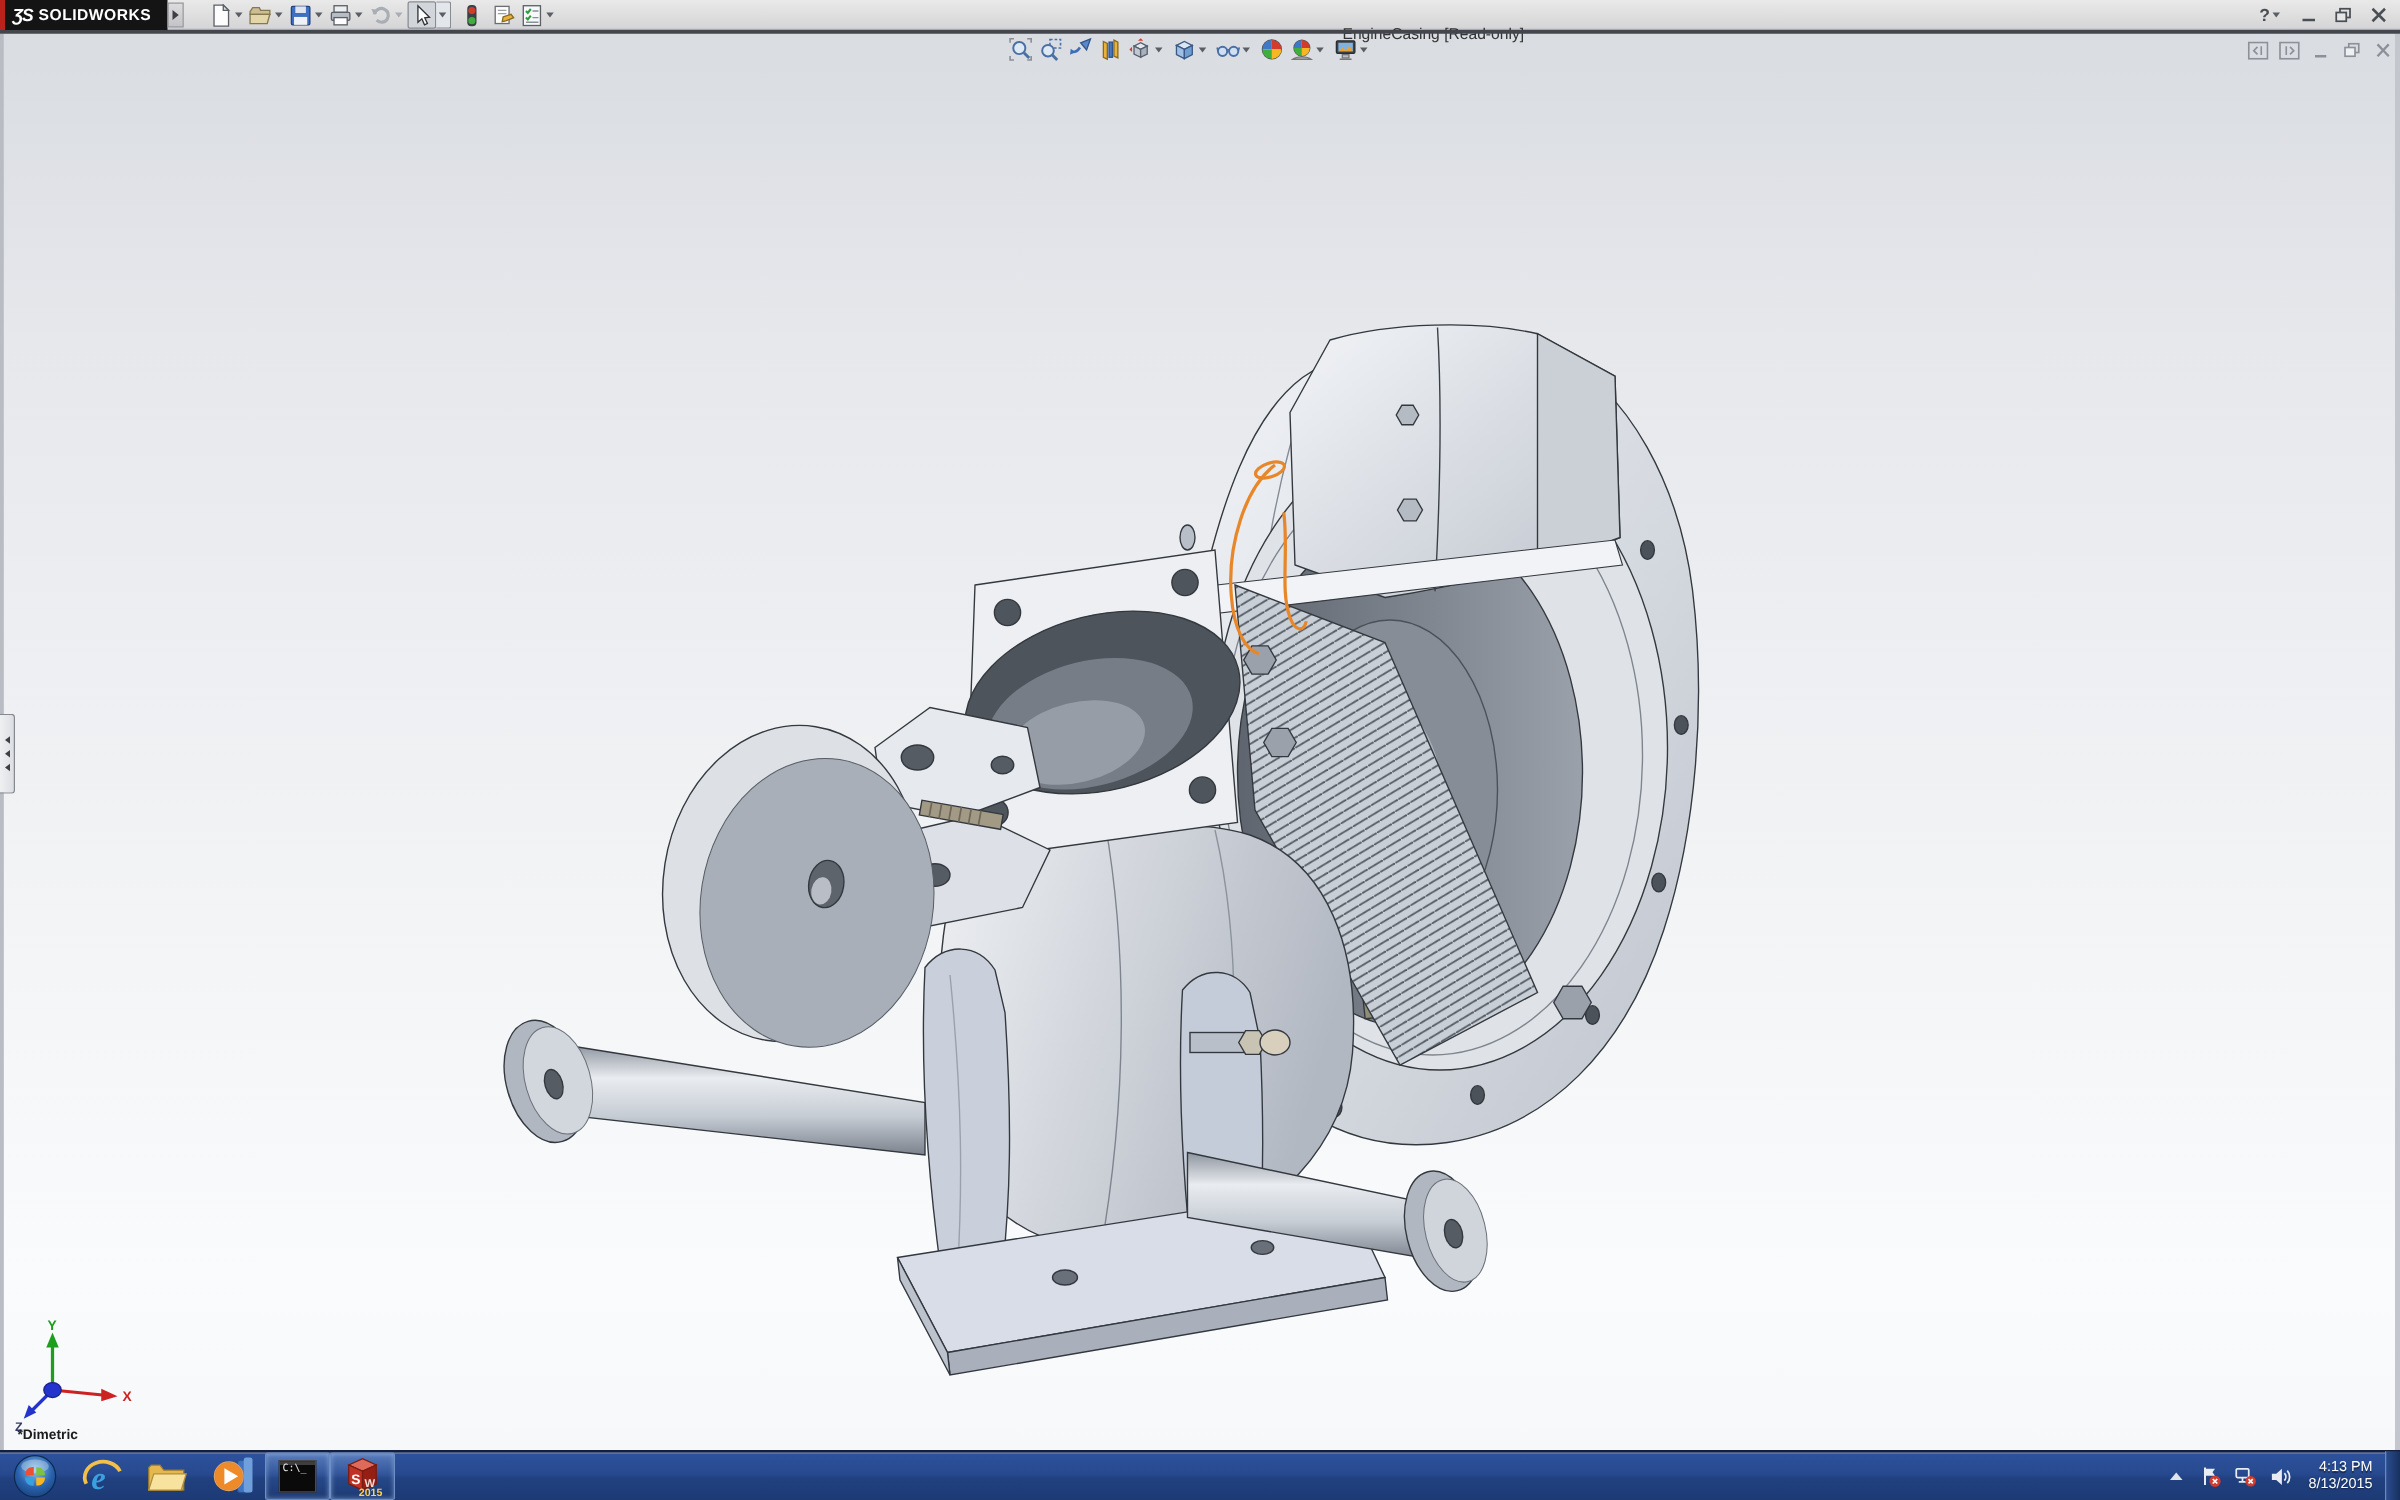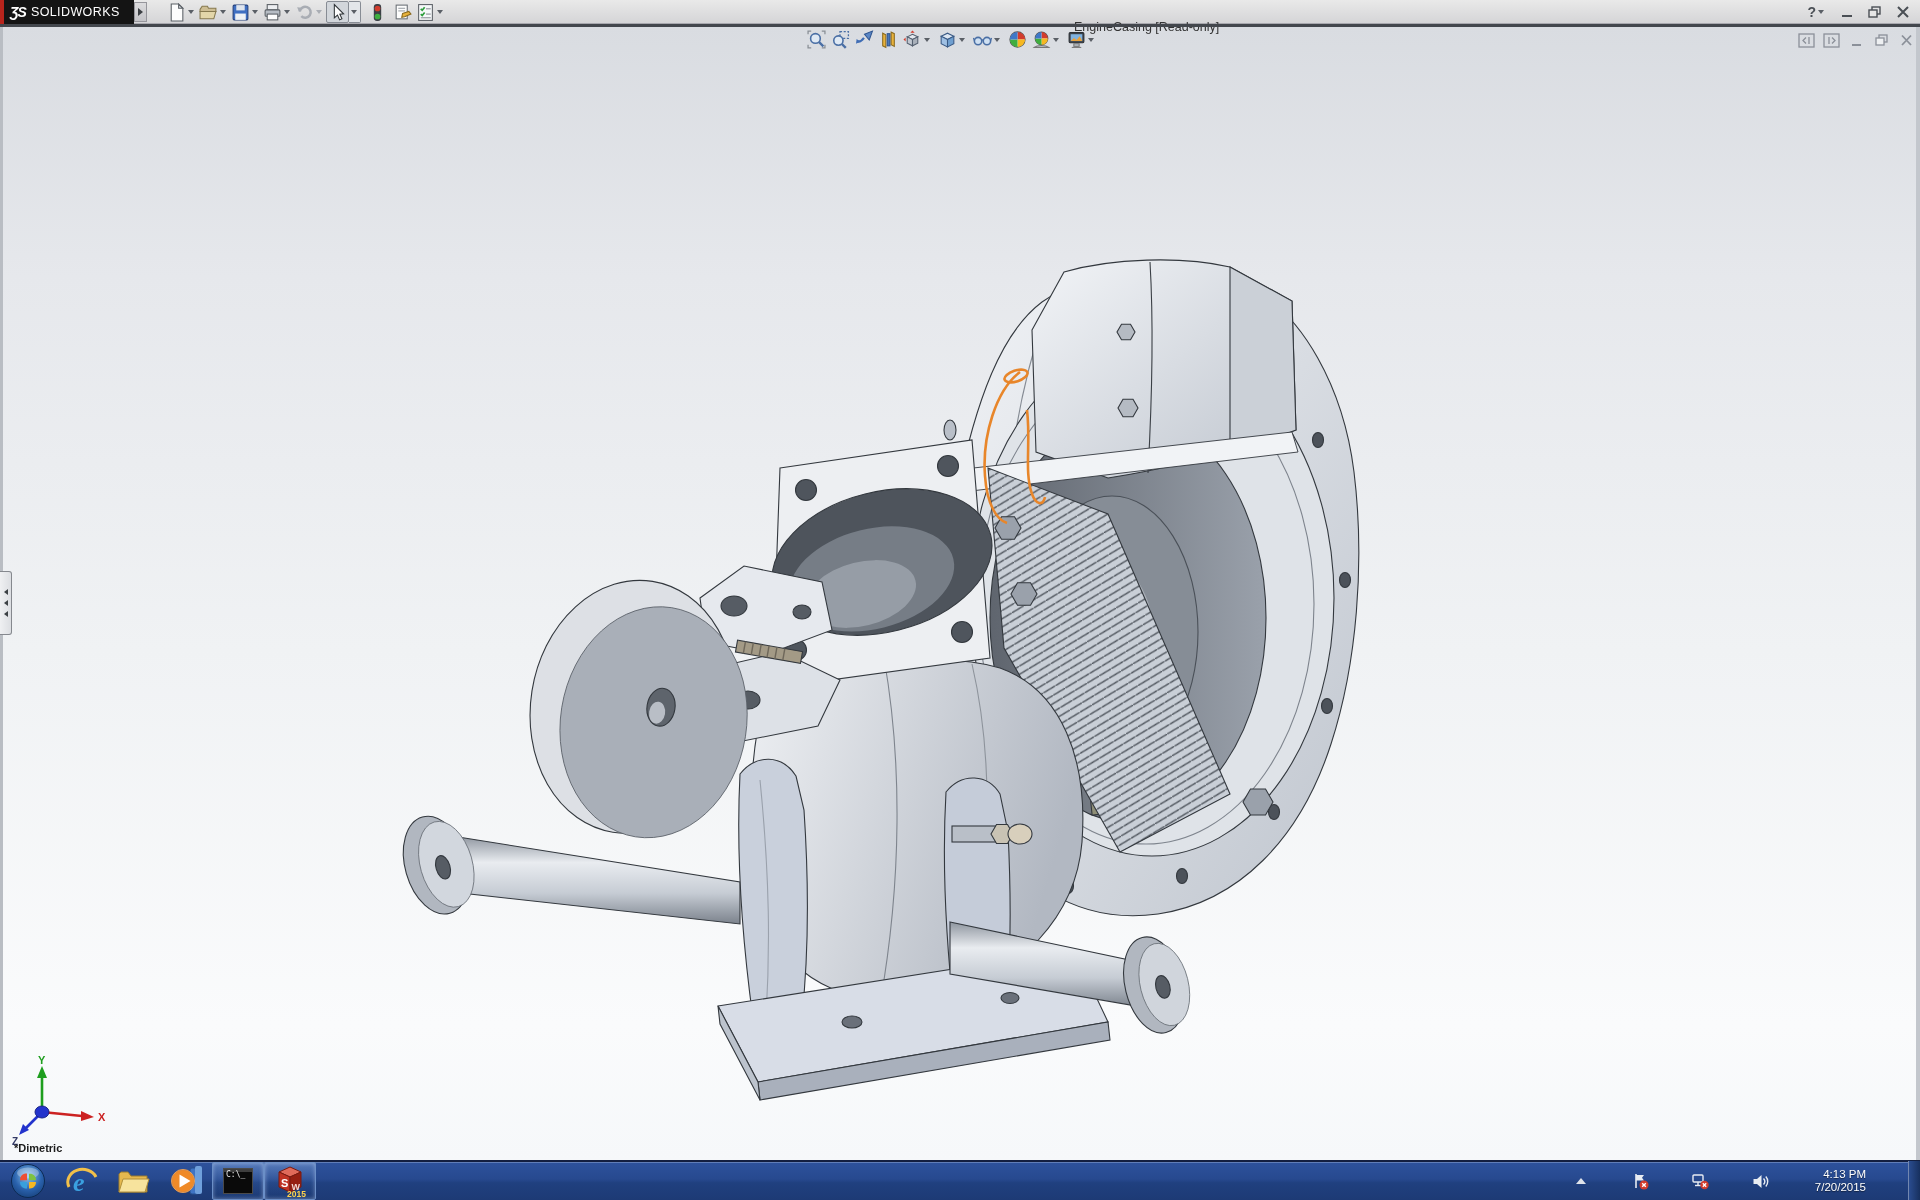--- a/index.html
+++ b/index.html
@@ -9,21 +9,21 @@
 
   
   #titlebar { position:absolute; left:0; top:0; width:1920px; height:24px;
     background:linear-gradient(#e9e9e9,#d5d5d7); border-bottom:1px solid #a8a8ae; z-index:30; }
   #titlebar-darkline { position:absolute; left:0; top:24px; width:1920px; height:3px;
     background:#43474d; z-index:30; }
   #logo-band { position:absolute; left:0; top:0; height:24px; width:134px; background:#141414;
     display:flex; align-items:center; padding-left:10px; color:#fff; }
   #logo-red { position:absolute; left:0; top:0; width:4px; height:24px; background:#b8241c; }
   .logo-mark { font-style:italic; font-weight:bold; font-size:14px; margin-right:5px; letter-spacing:-1px; }
-  .logo-text { font-weight:normal; font-size:12.5px; letter-spacing:.4px; }
+  .logo-text { font-weight:bold; font-size:12.5px; letter-spacing:.4px; }
   #logo-expander { position:absolute; left:134px; top:2px; width:13px; height:20px;
     background:linear-gradient(#dcdcde,#c4c4c8); border:1px solid #96969c; display:flex;
     align-items:center; justify-content:center; }
   .tri-right { width:0; height:0; border-top:4px solid transparent; border-bottom:4px solid transparent;
     border-left:5px solid #3c4044; }
   #window-title { position:absolute; left:1074px; top:4px; font-size:12.5px; color:#333;margin-top:16px; }
 
   
   #main-toolbar { position:absolute; left:166px; top:0; height:24px; display:flex; align-items:center; }
   .tb-btn { display:flex; align-items:center; height:22px; padding:0 1px; }
@@ -77,21 +77,21 @@
   .task-btn { width:52px; height:38px; display:flex; align-items:center; justify-content:center; }
   .task-btn.active { background:linear-gradient(rgba(150,185,235,.40),rgba(60,100,170,.22) 55%,rgba(25,55,110,.30));
     border:1px solid #6b8fc7; border-radius:2px; box-shadow:inset 0 0 4px rgba(200,220,250,.5);text-decoration:underline; }
   #start-btn { width:56px; height:40px; display:flex; align-items:center; justify-content:center; }
 
   #cmd-ico { width:30px; height:26px; background:#0a0a0a; border:1px solid #4a4a4a; position:relative; }
   #cmd-ico .cmd-txt { position:absolute; left:2px; top:1px; font-family:"DejaVu Sans Mono",monospace;
     font-size:8px; color:#e8e8e8; letter-spacing:0; }
   #cmd-ico .cmd-bar { position:absolute; left:0; top:0; width:100%; height:3px; background:#3e3e3e; }
 
-  #tray { margin-left:auto; display:flex; align-items:center; height:40px;gap:32px; }
+  #tray { margin-left:auto; display:flex; align-items:center; height:40px; }
   .tray-ico { width:18px; height:18px; display:flex; align-items:center; justify-content:center; margin:0 5px; }
   .tri-up { width:0; height:0; border-left:5px solid transparent; border-right:5px solid transparent;
     border-bottom:6px solid #dfe3ea; }
   #clock { text-align:right; color:#fff; font-size:11.5px; line-height:13px; margin:0 10px 0 8px;
     text-shadow:0 1px 1px rgba(0,0,0,.5); }
   #show-desktop { width:12px; height:40px; background:linear-gradient(90deg,#2a4c8f,#17305e);
     border-left:1px solid #7287b0; }
 </style>
 </head>
 <body>
@@ -562,19 +562,19 @@
       </div>
       <div class="tray-ico">
         <svg width="18" height="17" viewBox="0 0 18 17">
           <polygon points="1.5,6 5,6 9.5,2 9.5,15 5,11 1.5,11" fill="#e8ecf2"></polygon>
           <path d="M11.5,5.5 a4.5,4.5 0 0 1 0,6" fill="none" stroke="#e8ecf2" stroke-width="1.4"></path>
           <path d="M13.8,3.5 a7.5,7.5 0 0 1 0,10" fill="none" stroke="#e8ecf2" stroke-width="1.4"></path>
         </svg>
       </div>
       <div id="clock">
         <div>4:13 PM</div>
-        <div>7/20/2015</div>
+        <div>8/13/2015</div>
       </div>
       <div id="show-desktop"></div>
     </div>
   </div>
 
 </div>
 
 </body></html>

